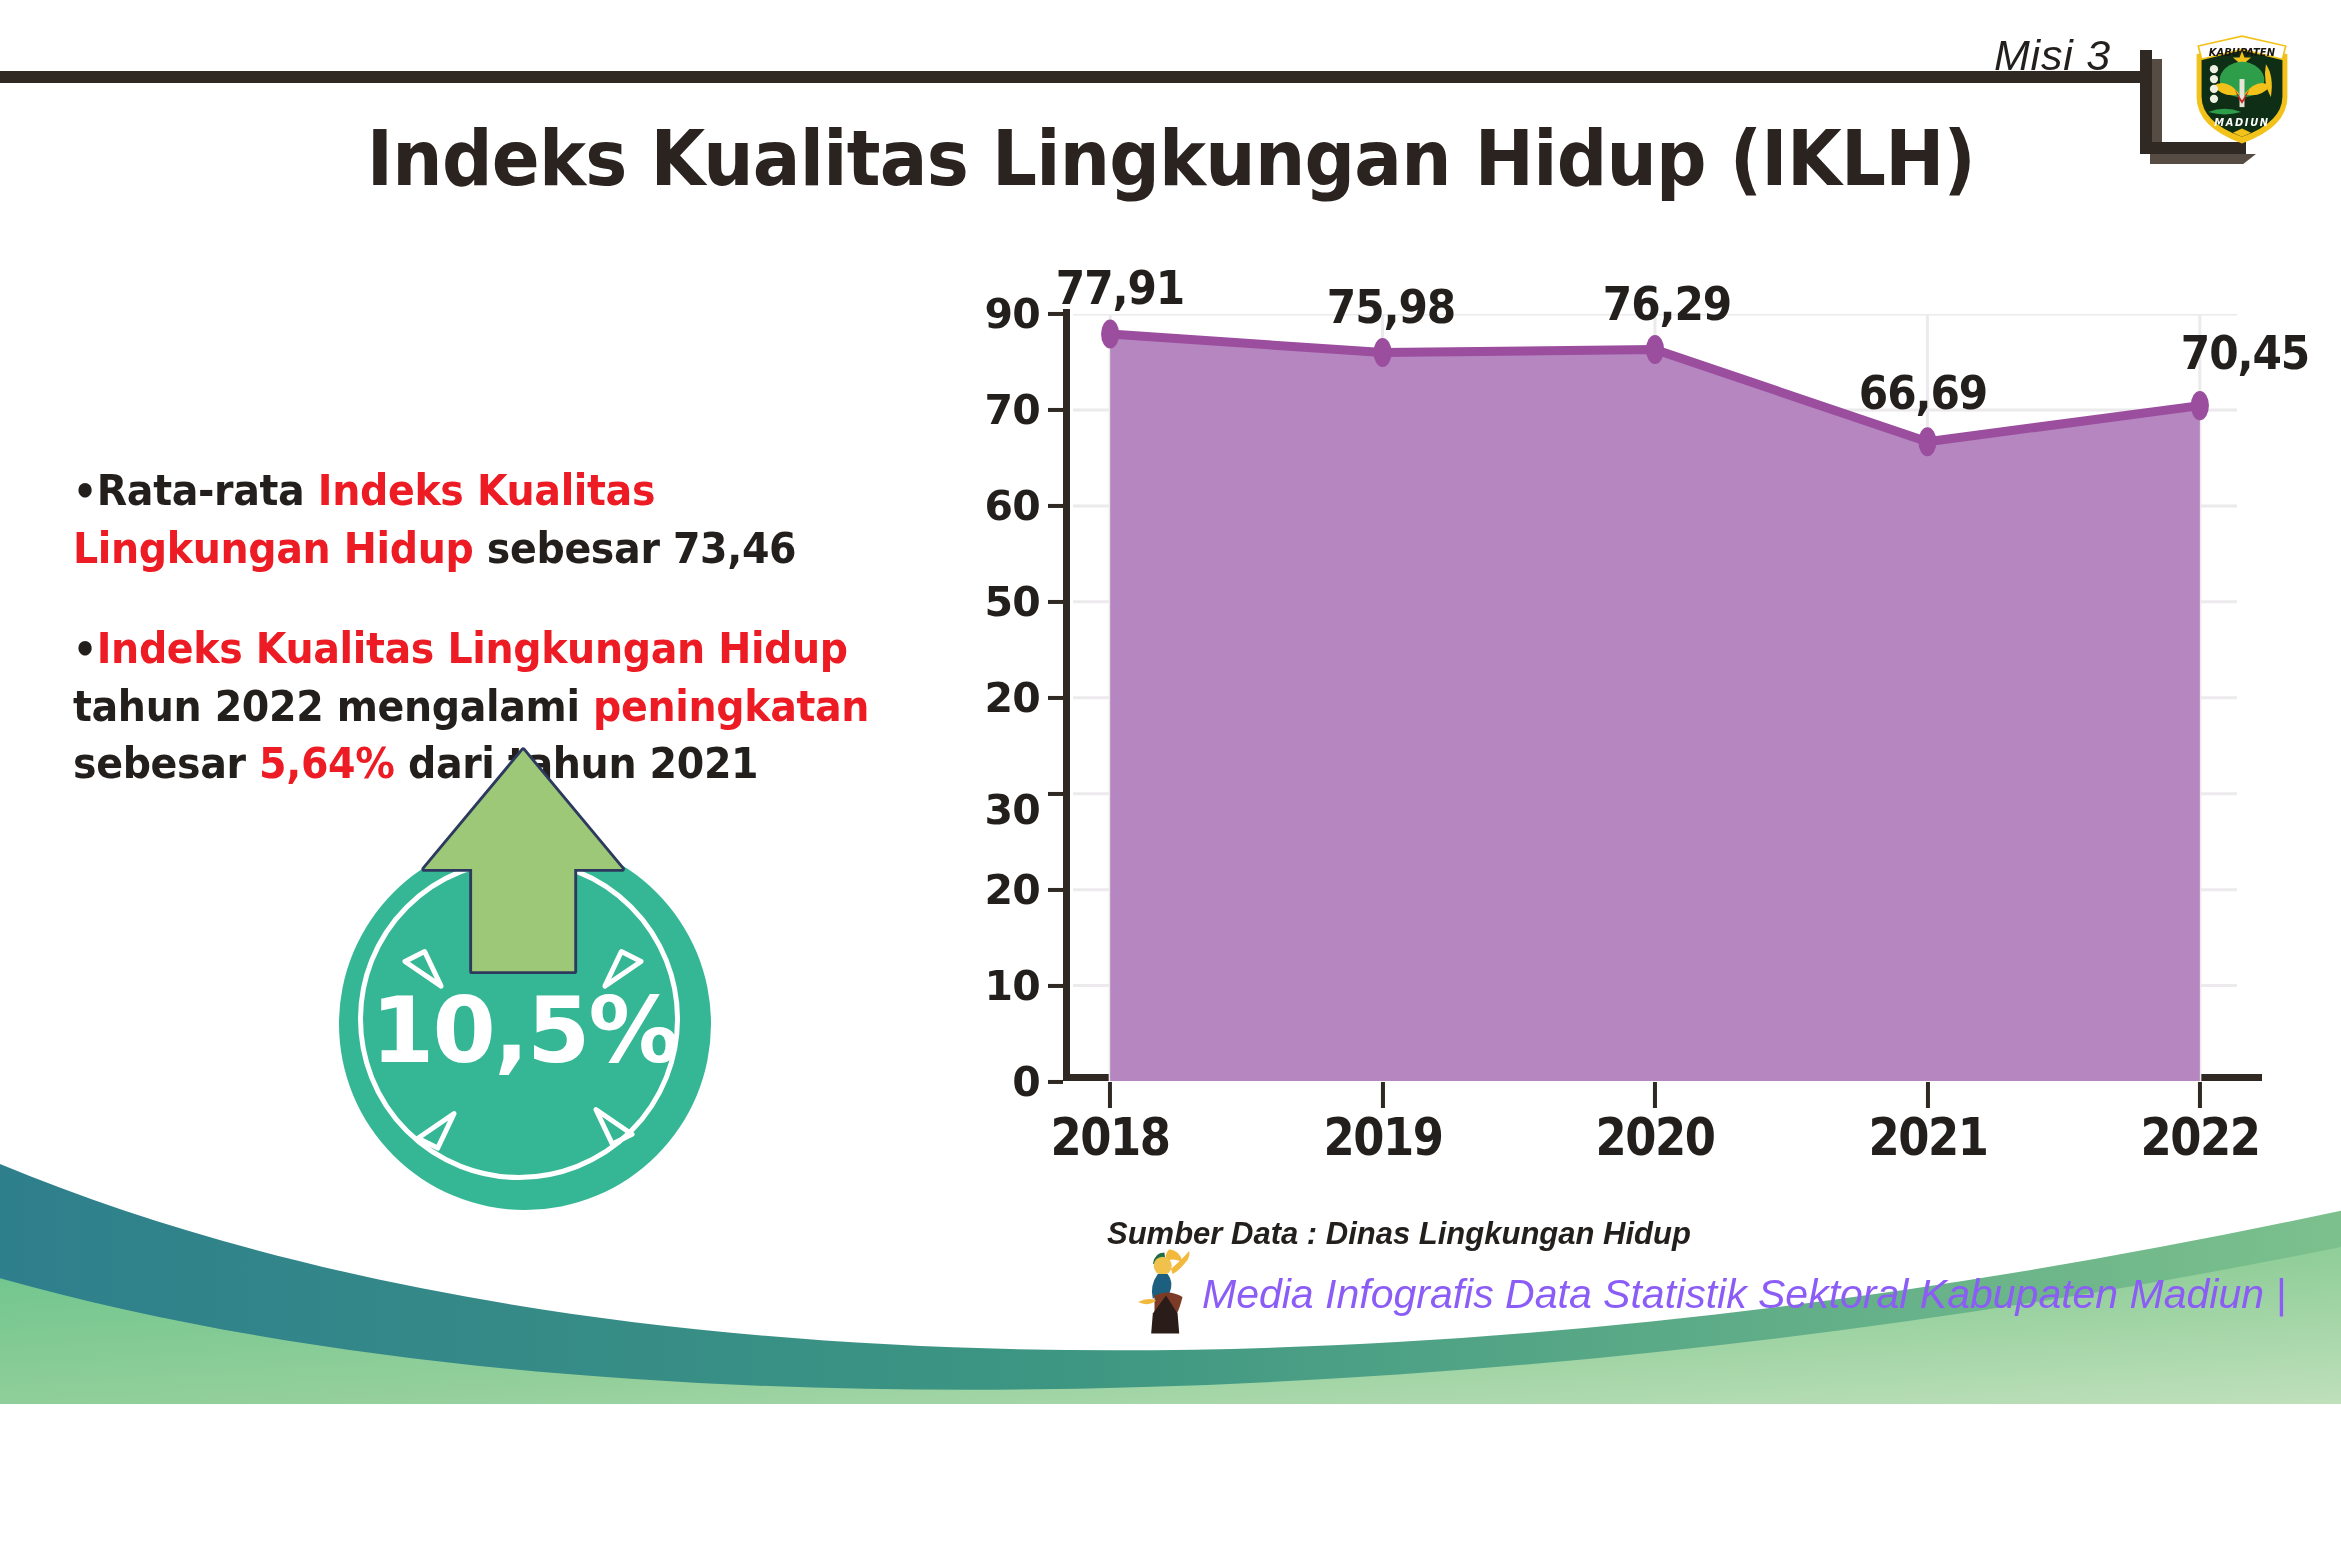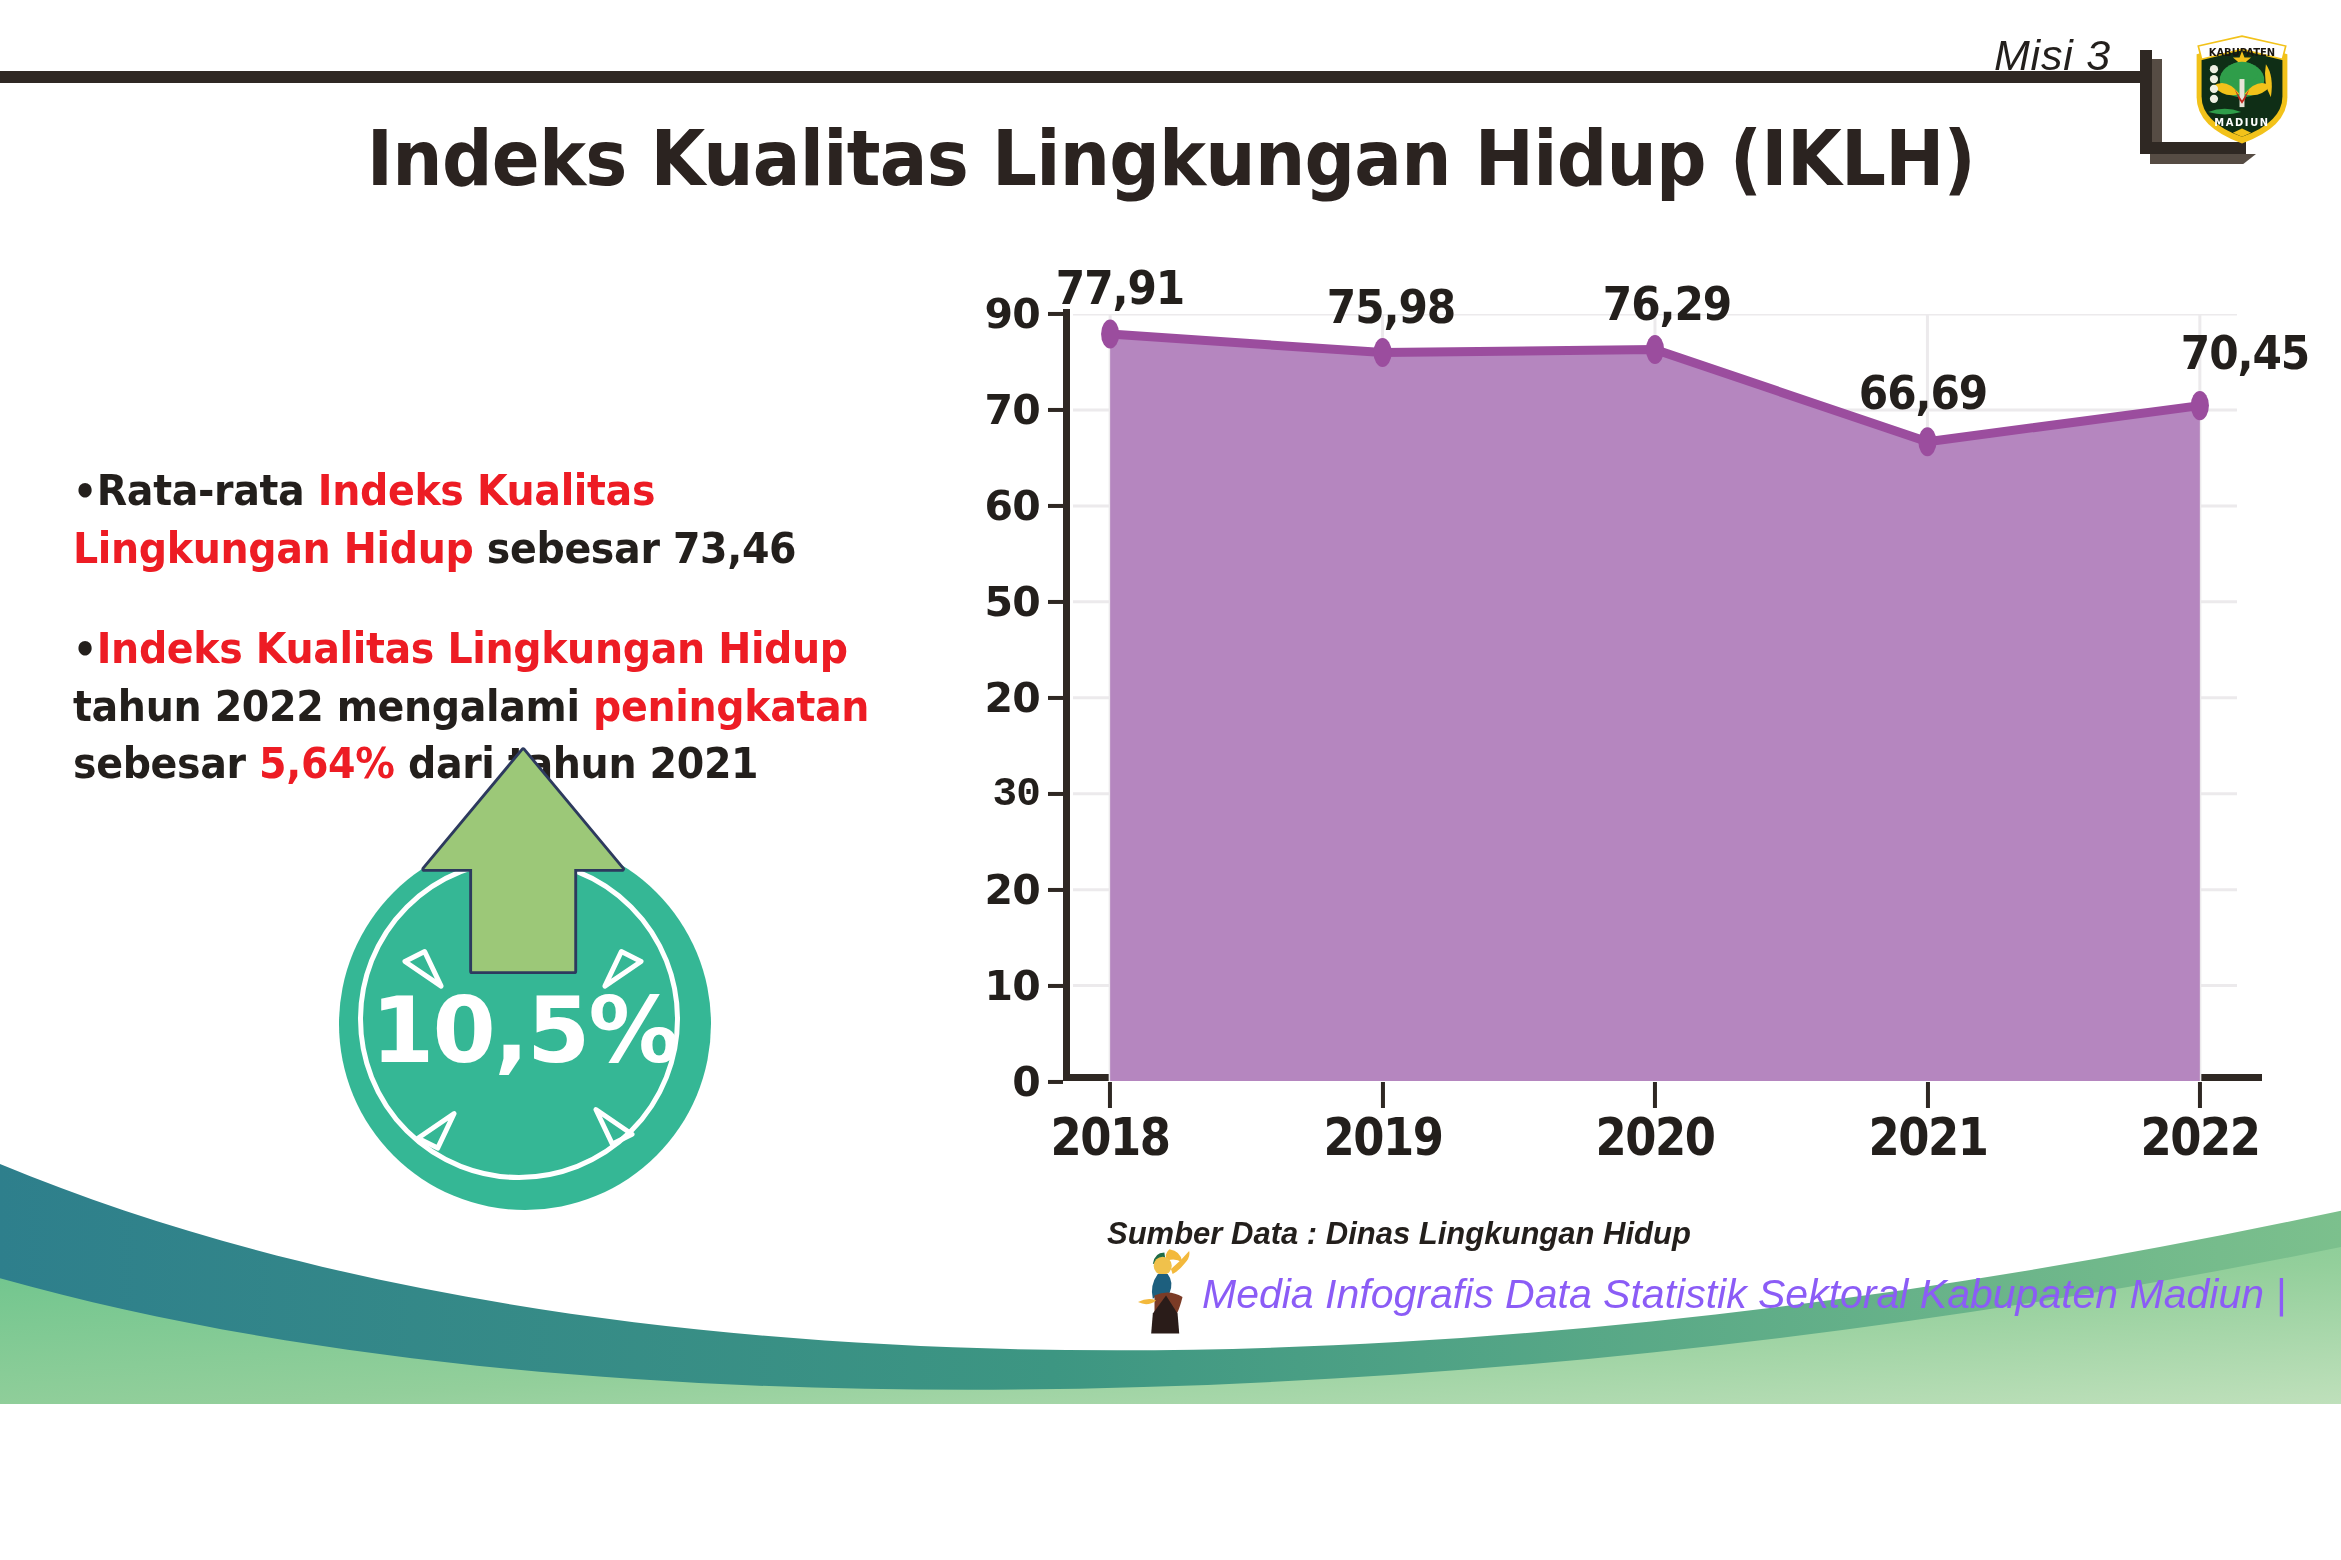--- a/index.html
+++ b/index.html
@@ -71,20 +71,21 @@
     color: #231f1c;
     letter-spacing: 0.8px;
   }
 
   .crest {
     position: absolute;
     left: 2180px;
     top: 18px;
     width: 124px;
     height: 132px;
+    font-style: italic;
   }
 
   
   .title {
     position: absolute;
     left: 0;
     top: 114px;
     width: 2342px;
     text-align: center;
     font-family: "DejaVu Sans", sans-serif;
@@ -378,21 +379,21 @@
   </div>
 
   <div class="chart">
     <div class="ylabels">
         <div class="ylabel" style="top: 768px;">0</div>
         <div class="ytick" style="top: 768px;"></div>
         <div class="ylabel" style="top: 672px;">10</div>
         <div class="ytick" style="top: 672px;"></div>
         <div class="ylabel" style="top: 576px;">20</div>
         <div class="ytick" style="top: 576px;"></div>
-        <div class="ylabel" style="top: 480px; font-family: Liberation Mono, monospace;">30</div>
+        <div class="ylabel" style="top: 496px;">30</div>
         <div class="ytick" style="top: 480px;"></div>
         <div class="ylabel" style="top: 384px;">20</div>
         <div class="ytick" style="top: 384px;"></div>
         <div class="ylabel" style="top: 288px;">50</div>
         <div class="ytick" style="top: 288px;"></div>
         <div class="ylabel" style="top: 192px;">60</div>
         <div class="ytick" style="top: 192px;"></div>
         <div class="ylabel" style="top: 96px;">70</div>
         <div class="ytick" style="top: 96px;"></div>
         <div class="ylabel" style="top: 0px;">90</div>

